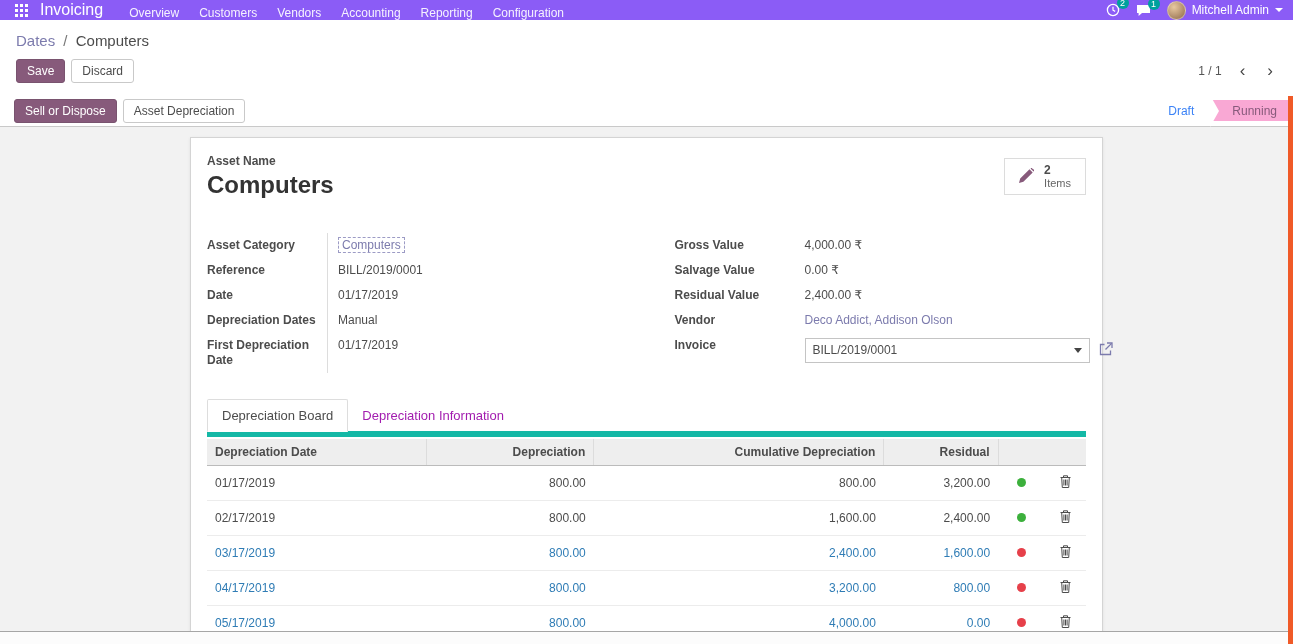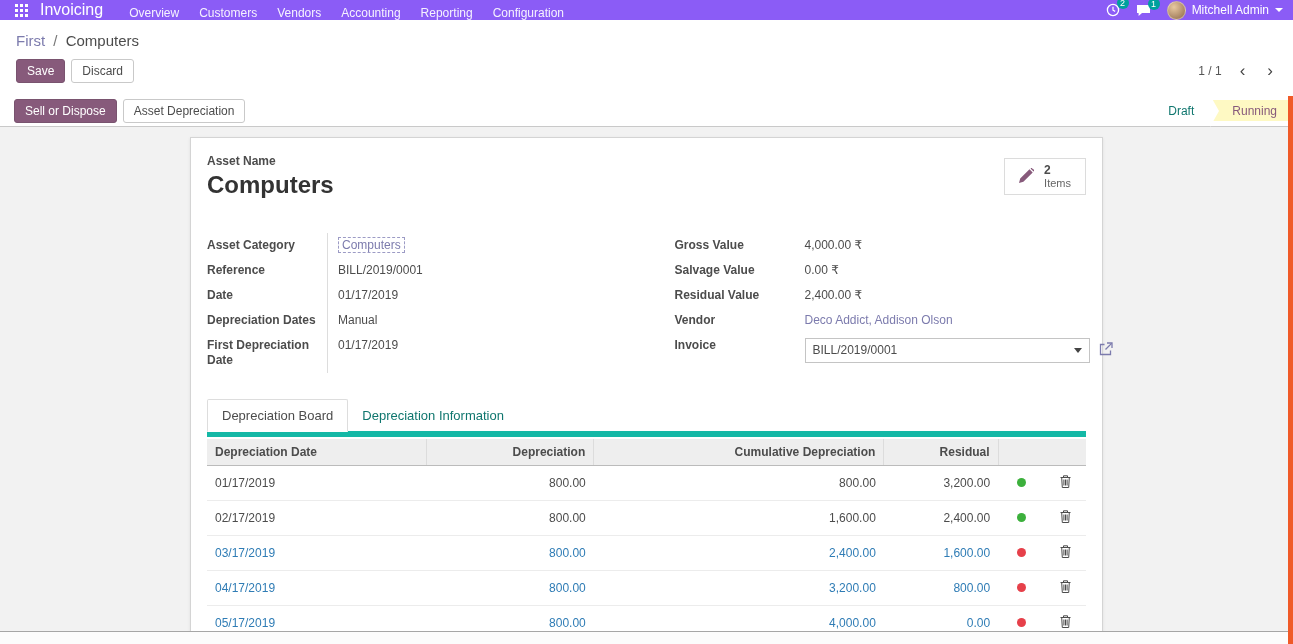--- a/index.html
+++ b/index.html
@@ -55,22 +55,22 @@
   .pager { margin-left: auto; display: flex; align-items: center; gap: 14px; font-size: 12px; color: #555; }
   .pager-arrow { font-size: 17px; line-height: 12px; color: #444; background: none; border: none; cursor: pointer; padding: 0 4px; }
 
   
   .statusbar {
     background: #fff; border-bottom: 1px solid #c9c9c9;
     display: flex; align-items: center; padding: 5px 0 5px 14px; height: 32px;
   }
   .statusbar .btn + .btn { margin-left: 6px; }
   .statuses { margin-left: auto; display: flex; align-self: stretch; align-items: stretch; }
-  .status { font-size: 12px; color: #0f766e; padding: 0 16px; display: flex; align-items: center; position: relative; }
-  .status.active { background: #fef9c3; color: #875A7B; padding-left: 22px; }
+  .status { font-size: 12px; color: #3b82f6; padding: 0 16px; display: flex; align-items: center; position: relative; }
+  .status.active { background: #f9a8d4; color: #875A7B; padding-left: 22px; }
   .status.active::before {
     content: ""; position: absolute; left: 0; top: 50%; transform: translateY(-50%);
     border-top: 16px solid transparent; border-bottom: 16px solid transparent;
     border-left: 9px solid #fff;
   }
 
   
   .content { padding-top: 10px; }
   .sheet {
     width: 913px; min-height: 473px; margin: 0 auto; background: #fff;
@@ -104,21 +104,21 @@
   }
   .m2o-caret { width: 0; height: 0; border-left: 4px solid transparent; border-right: 4px solid transparent; border-top: 5px solid #444; }
 
   
   .tabs { display: flex; border-bottom: 6px solid #14b8a6; margin-top: 26px; }
   .tab { padding: 8px 14px; font-size: 13px; cursor: pointer; background: none; border: none; font-family: inherit; }
   .tab.active {
     border: 1px solid #ddd; border-bottom: 1px solid #fff; margin-bottom: -1px;
     color: #4c4c4c; background: #fff; border-radius: 2px 2px 0 0;
   }
-  .tab.inactive { color: #0f766e; }
+  .tab.inactive { color: #a21caf; }
 
   
   table.dep { width: 100%; border-collapse: collapse; table-layout: fixed; margin-top: 2px; border-bottom: 6px solid #3b82f6; }
   table.dep th {
     background: #eee; font-size: 12px; font-weight: 700; color: #4c4c4c;
     padding: 6px 8px; border-bottom: 1px solid #bbb; border-right: 1px solid #dcdcdc;
   }
   table.dep th:last-child, table.dep th.no-sep { border-right: none; }
   table.dep td { padding: 9px 8px; font-size: 12px; border-bottom: 1px solid #ececec; background: #fff; }
   .col-l { text-align: left; } .col-r { text-align: right; } .col-c { text-align: center; }
@@ -177,21 +177,21 @@
     </span>
     <span class="user-menu">
       <span class="avatar"></span>
       <span>Mitchell Admin</span>
       <span class="caret-down"></span>
     </span>
   </div>
 </nav>
 
 <div class="breadcrumb-bar">
-  <a>First</a>
+  <a>Dates</a>
   <span class="breadcrumb-sep">/</span>
   <span>Computers</span>
 </div>
 
 <div class="cp-row">
   <button class="btn btn-primary">Save</button>
   <button class="btn btn-default">Discard</button>
   <div class="pager">
     <span>1 / 1</span>
     <button class="pager-arrow">‹</button>

